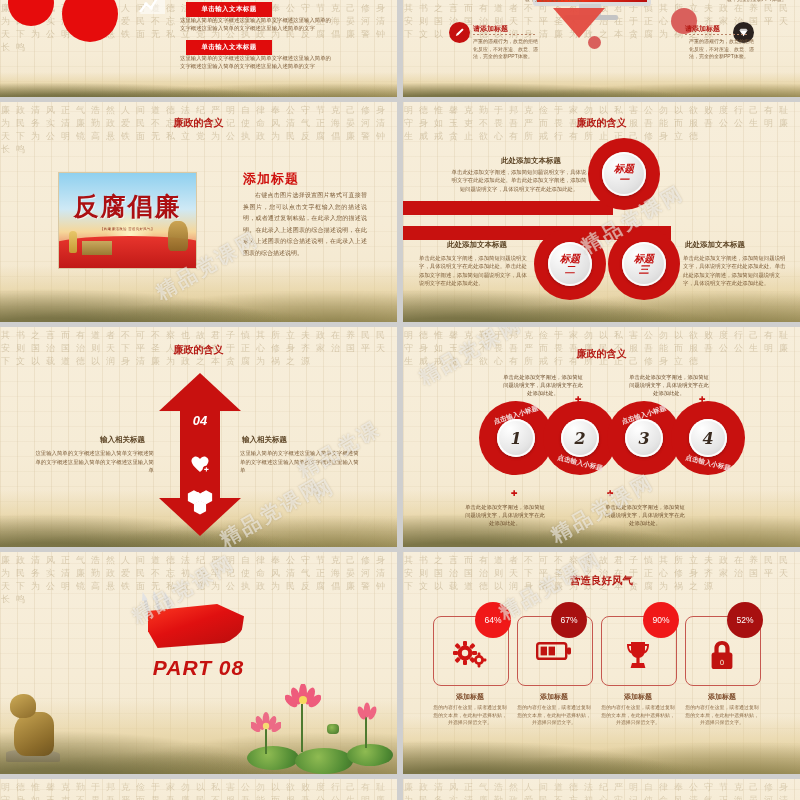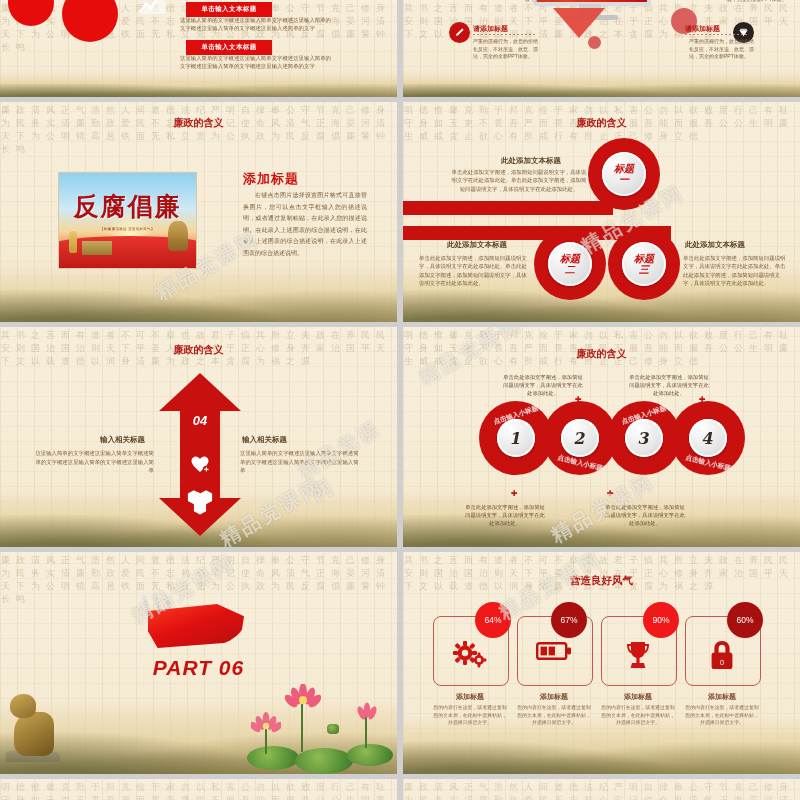--- a/index.html
+++ b/index.html
@@ -410,21 +410,21 @@
     <div class="paper"></div>
     <div class="glyphs">廉政清风正气浩然人间道德法纪严明自律奉公守节克己修身为民务实清廉勤政爱民不忘初心牢记使命风清气正海晏河清天下为公明镜高悬铁面无私立党为公执政为民反腐倡廉警钟长鸣</div>
     <div class="mountains tall"></div>
 
     <div class="flag">
       <div class="spear"></div>
       <div class="spear spear2"></div>
       <div class="spear spear3"></div>
       <div class="cloth"></div>
     </div>
-    <div class="pnum">PART 06</div>
+    <div class="pnum">PART 08</div>
 
     <div class="lion">
       <div class="base"></div>
       <div class="body"></div>
       <div class="head"></div>
     </div>
 
     <div class="lotus">
       <div class="pad" style="left:4px;bottom:0;width:52px;height:24px"></div>
       <div class="pad" style="left:52px;bottom:-4px;width:58px;height:26px"></div>
@@ -535,21 +535,21 @@
     <div class="card" style="left:282px"></div>
     <div class="ic" style="left:282px">
       <svg width="26" height="30" viewBox="0 0 26 30">
             <g fill="#c01310">
         <path d="M13 1 C8.4 1 5.4 4.2 5.4 8.4 V13 H9.6 V8.4 C9.6 6.2 11 4.8 13 4.8 C15 4.8 16.4 6.2 16.4 8.4 V13 H20.6 V8.4 C20.6 4.2 17.6 1 13 1 Z"></path>
         <rect x="2.6" y="12.6" width="20.8" height="16.4" rx="2.6"></rect>
             </g>
         <text x="13" y="25" font-size="7" fill="#f6ecd6" text-anchor="middle" font-family="DejaVu Sans">0</text>
           </svg>
     </div>
-    <div class="pct" style="left:324px;background:#A81010">60%</div>
+    <div class="pct" style="left:324px;background:#A81010">52%</div>
     <div class="h" style="left:282px">添加标题</div>
     <div class="t" style="left:282px">您的内容打在这里，或者通过复制您的文本后，在此框中选择粘贴，并选择只保留文字。</div>
 
     <div class="wm" style="left:90px;top:20px">精品党课网</div>
   </div>
 
   <div class="slide s9">
     <div class="paper"></div>
     <div class="glyphs" style="height:100%;opacity:.26">明德惟馨克勤于邦克俭于家勿以私害公勿以欲败度行己有耻守身如玉吏不畏吾严而畏吾廉民不服吾能而服吾公公生明廉生威戒贪止欲心有所戒行有所止正己修身立德</div>
 

